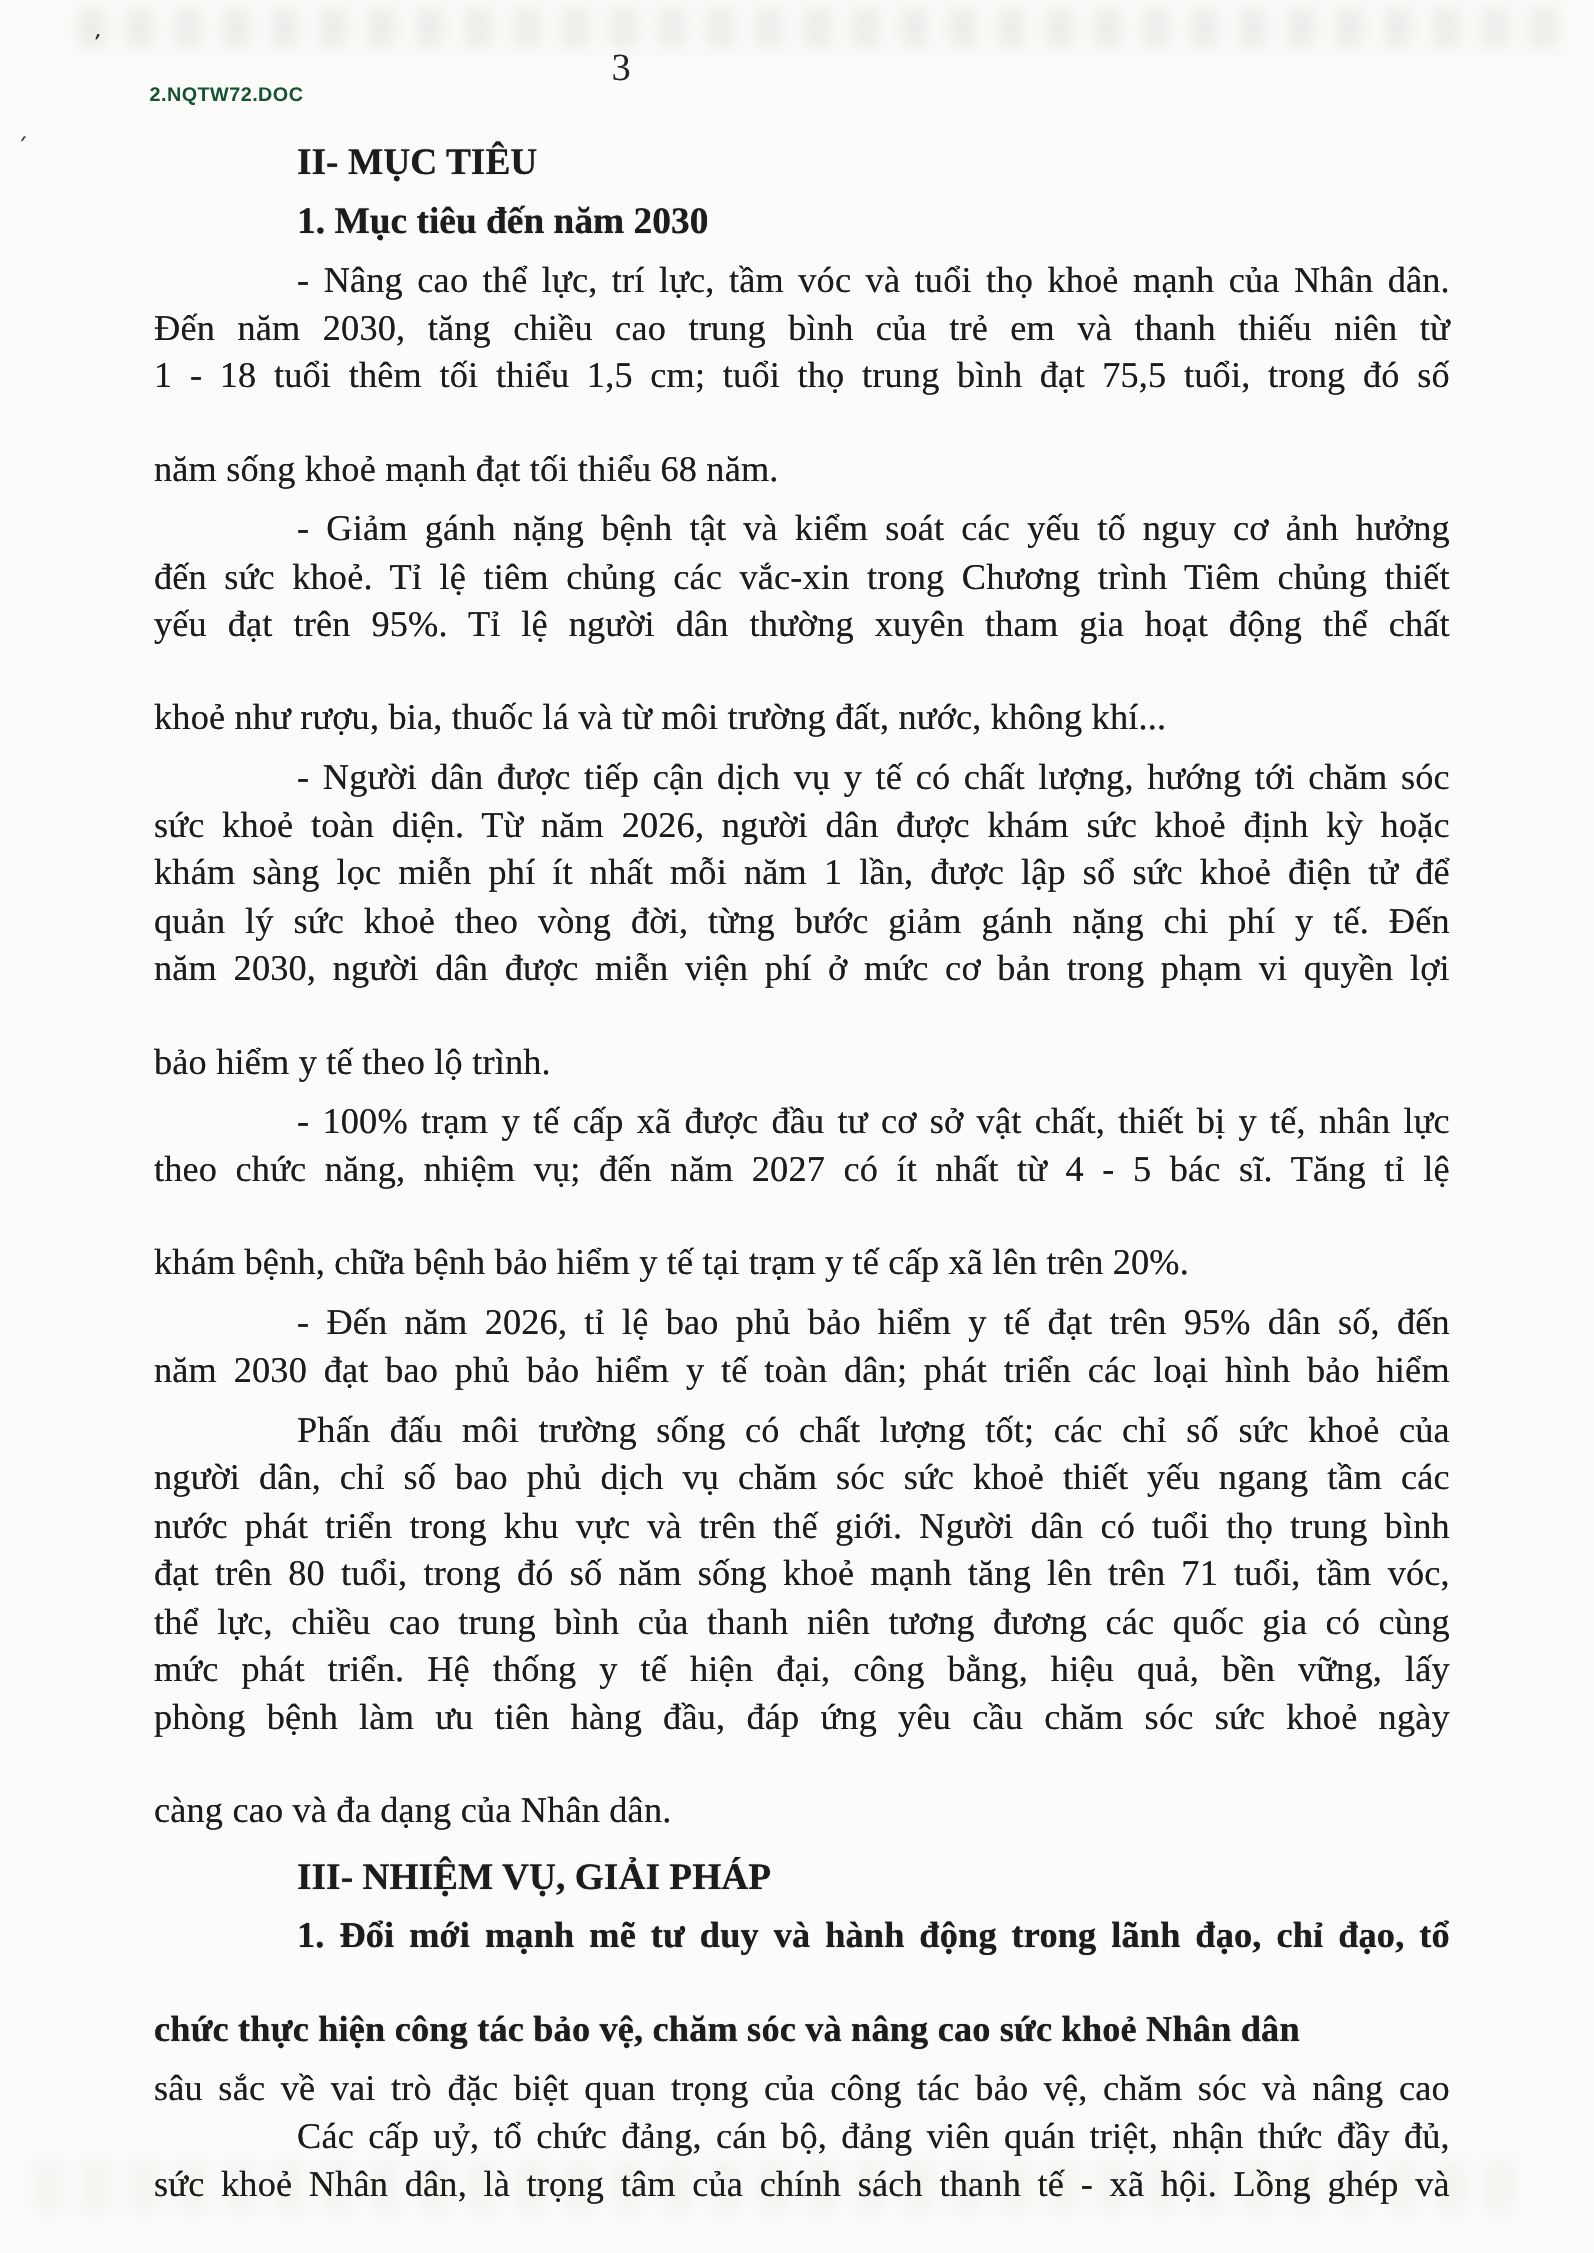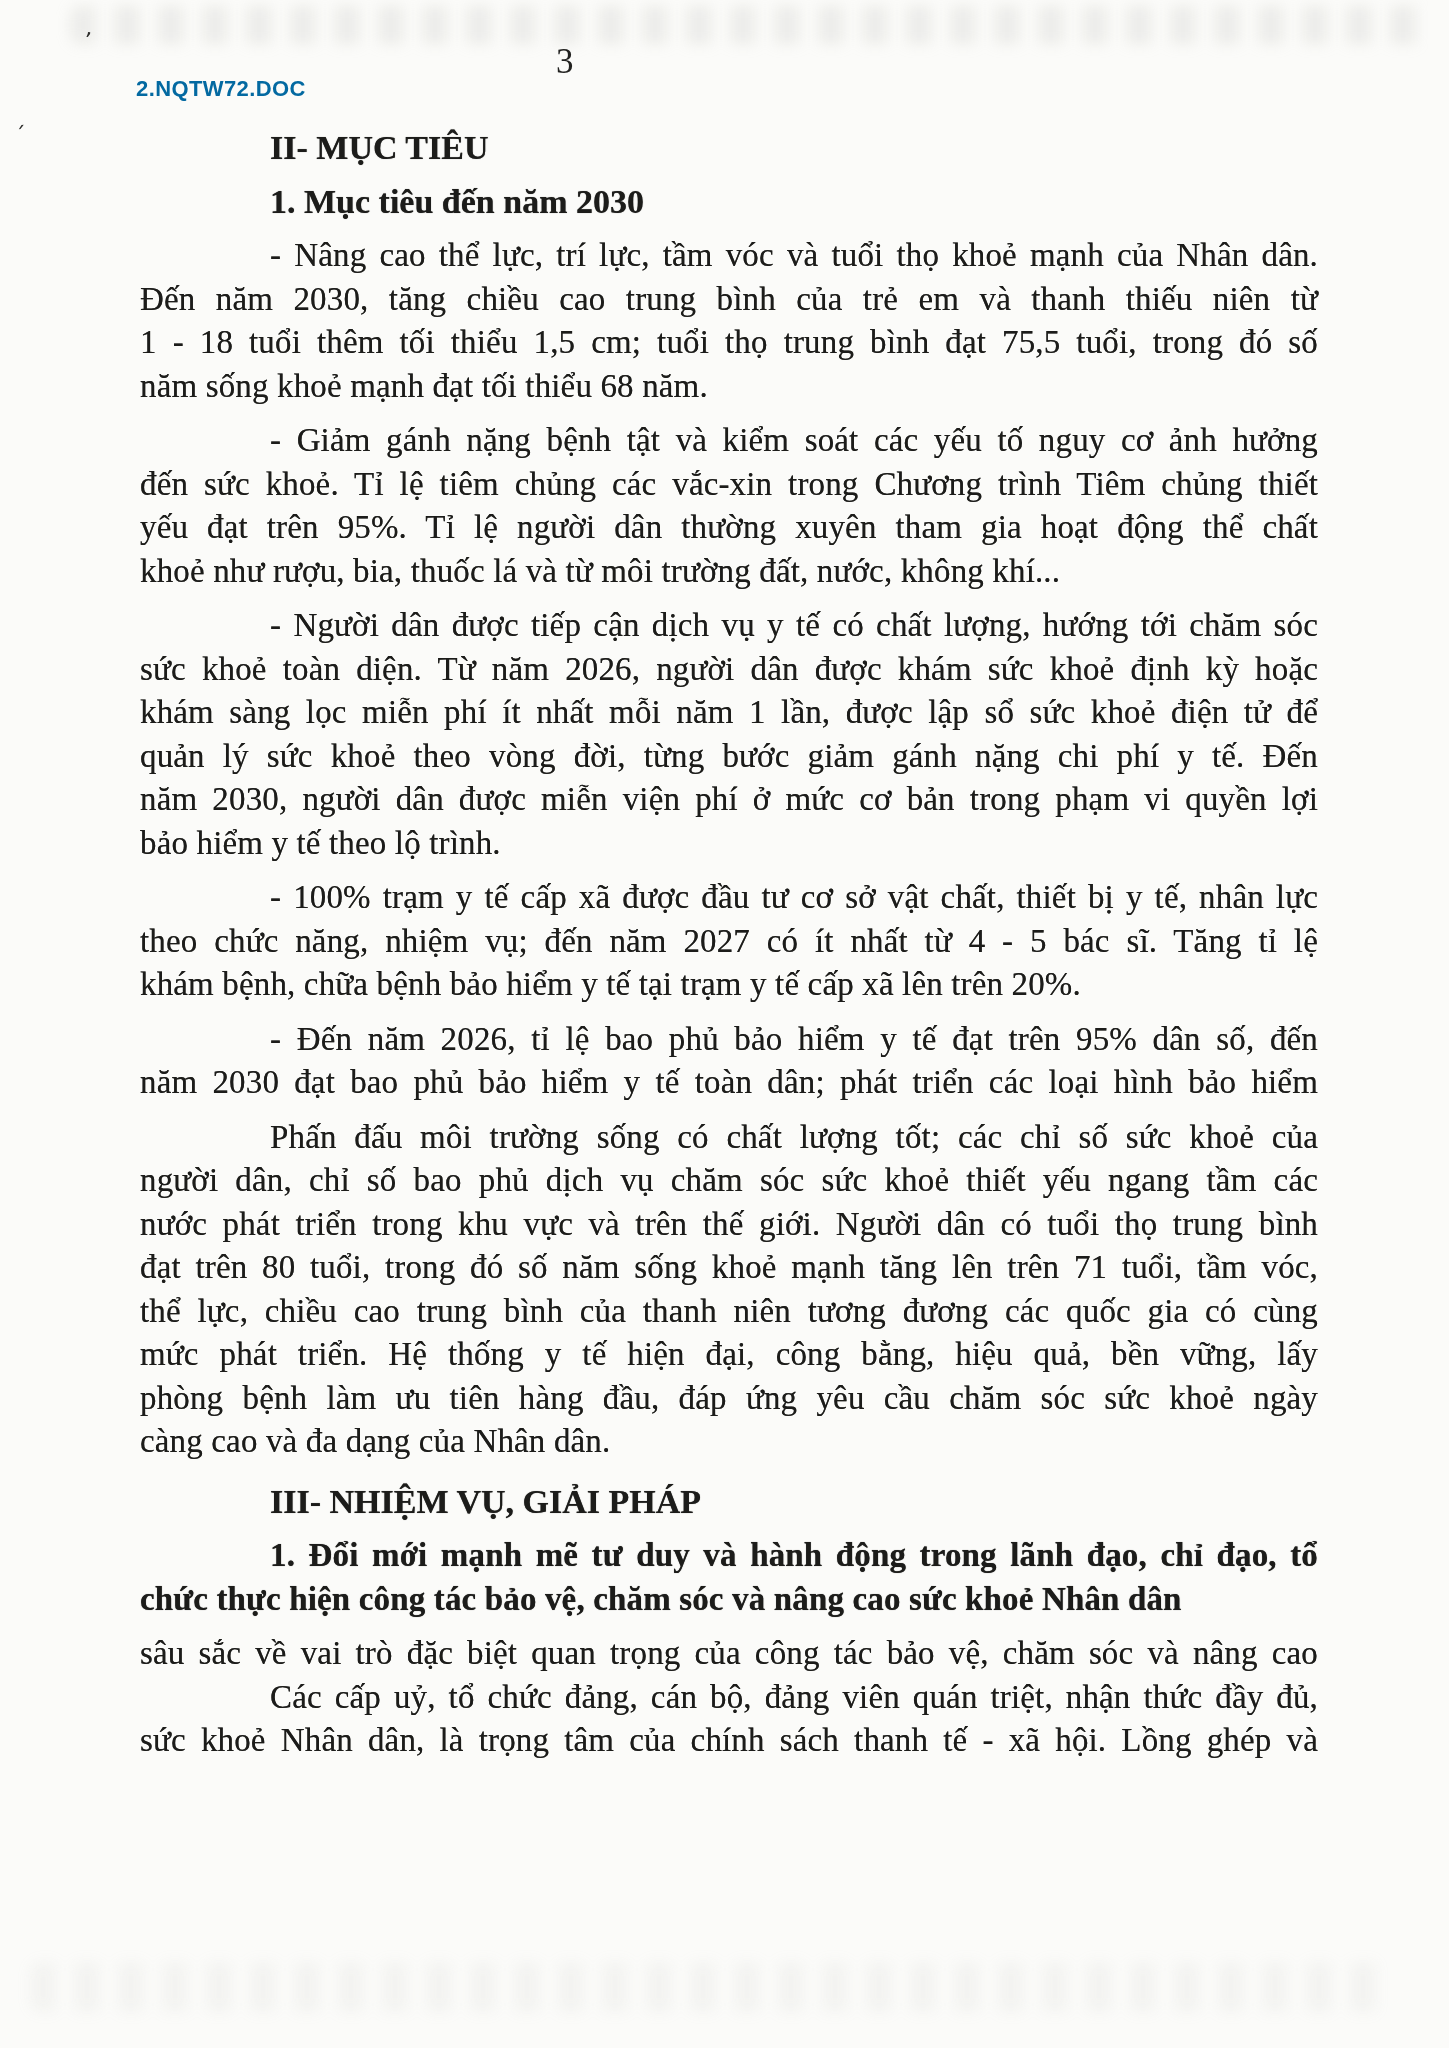--- a/index.html
+++ b/index.html
@@ -21,41 +21,41 @@
       rgba(255,255,255,0) 26px 44px);
     filter: blur(7px);
     border-radius: 10px;
   }
   .ghost-top { left: 70px; right: 18px; top: 6px; height: 38px; }
   .ghost-bottom { left: 30px; right: 60px; top: 1962px; height: 50px; opacity: .55; }
 
   .doc-ref {
     position: absolute; left: 136px; top: 76px;
     font-family: "Liberation Sans", "DejaVu Sans", sans-serif;
-    font-weight: 700; font-size: 22px; letter-spacing: .4px;
-    color: #0369a1;
+    font-weight: 700; font-size: 18px; letter-spacing: .4px;
+    color: #14532d;
   }
   .page-num {
     position: absolute; left: 556px; top: 42px;
     font-size: 35px; color: #222220;
   }
 
   .content {
     position: absolute; left: 140px; top: 110px; width: 1178px;
   }
   .block { margin-top: 11px; }
   .line {
     font-size: 33px; line-height: 43.5px;
     letter-spacing: .15px;
     text-align: justify; text-align-last: justify;
     text-shadow: 0 0 .6px rgba(28,28,26,.75);
     white-space: normal;
   }
   .line.first { text-indent: 130px; }
-  .line.last { text-align-last: left; }
+  .line.last { text-align-last: left; margin-top: 41px; }
 
   .section-heading, .sub-heading {
     font-weight: 700; font-size: 34px; line-height: 43.5px;
     text-indent: 130px;
     text-shadow: 0 0 .7px rgba(20,20,18,.8);
   }
   .section-heading { margin-top: 16px; }
   .sub-heading { margin-top: 10px; }
   .paragraph-bold .line { font-weight: 700; text-shadow: 0 0 .7px rgba(20,20,18,.85); }
 

